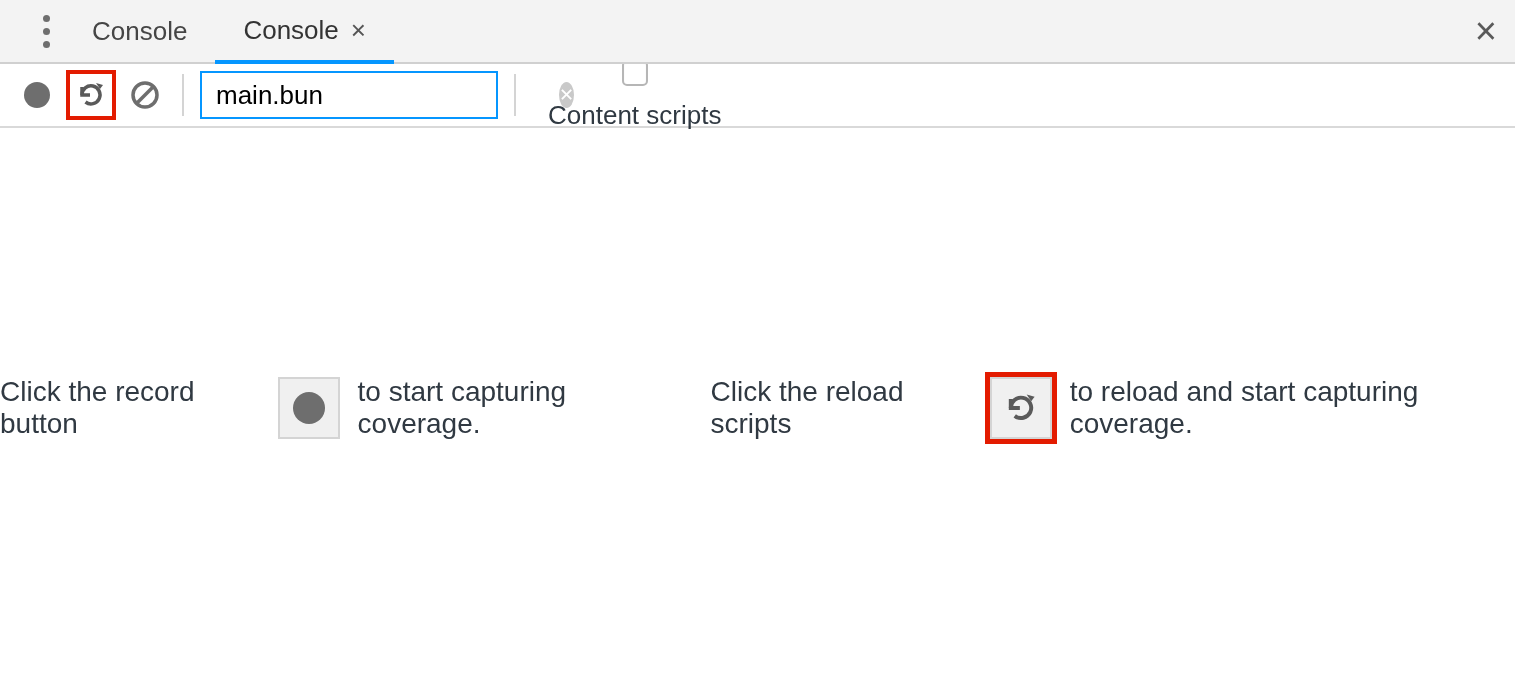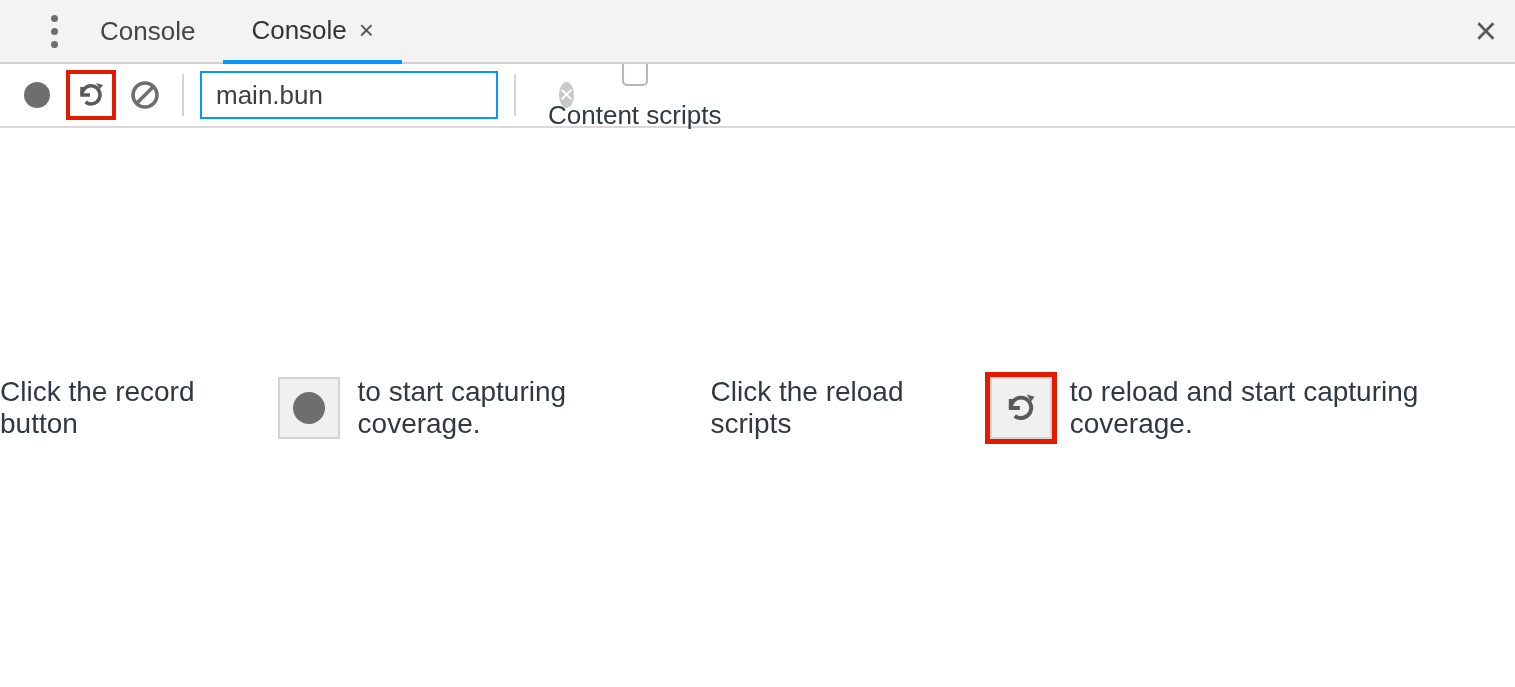--- a/index.html
+++ b/index.html
@@ -15,21 +15,21 @@
       width: 1515px;
       height: 687px;
       overflow: hidden;
     }
     .tabbar {
       height: 64px;
       background: linear-gradient(#f3f3f3, #f3f3f3);
       border-bottom: 2px solid #d0d0d0;
       display: flex;
       align-items: stretch;
-      padding-left: 36px;
+      padding-left: 28px;
       position: relative;
     }
     .kebab {
       width: 36px;
       display: flex;
       flex-direction: column;
       align-items: center;
       justify-content: center;
       gap: 6px;
       cursor: pointer;
@@ -129,21 +129,21 @@
       border: 2px solid #0596ff;
       display: flex;
       align-items: center;
       padding: 0 10px 0 14px;
       gap: 8px;
     }
     .filter-input {
       border: none;
       outline: none;
       font-size: 26px;
-      color: #404040;
+      color: #000000;
       flex: 1;
       background: transparent;
     }
     .filter-input::placeholder {
       color: #bdbdbd;
     }
     .filter-clear {
       width: 26px;
       height: 26px;
       border-radius: 50%;

